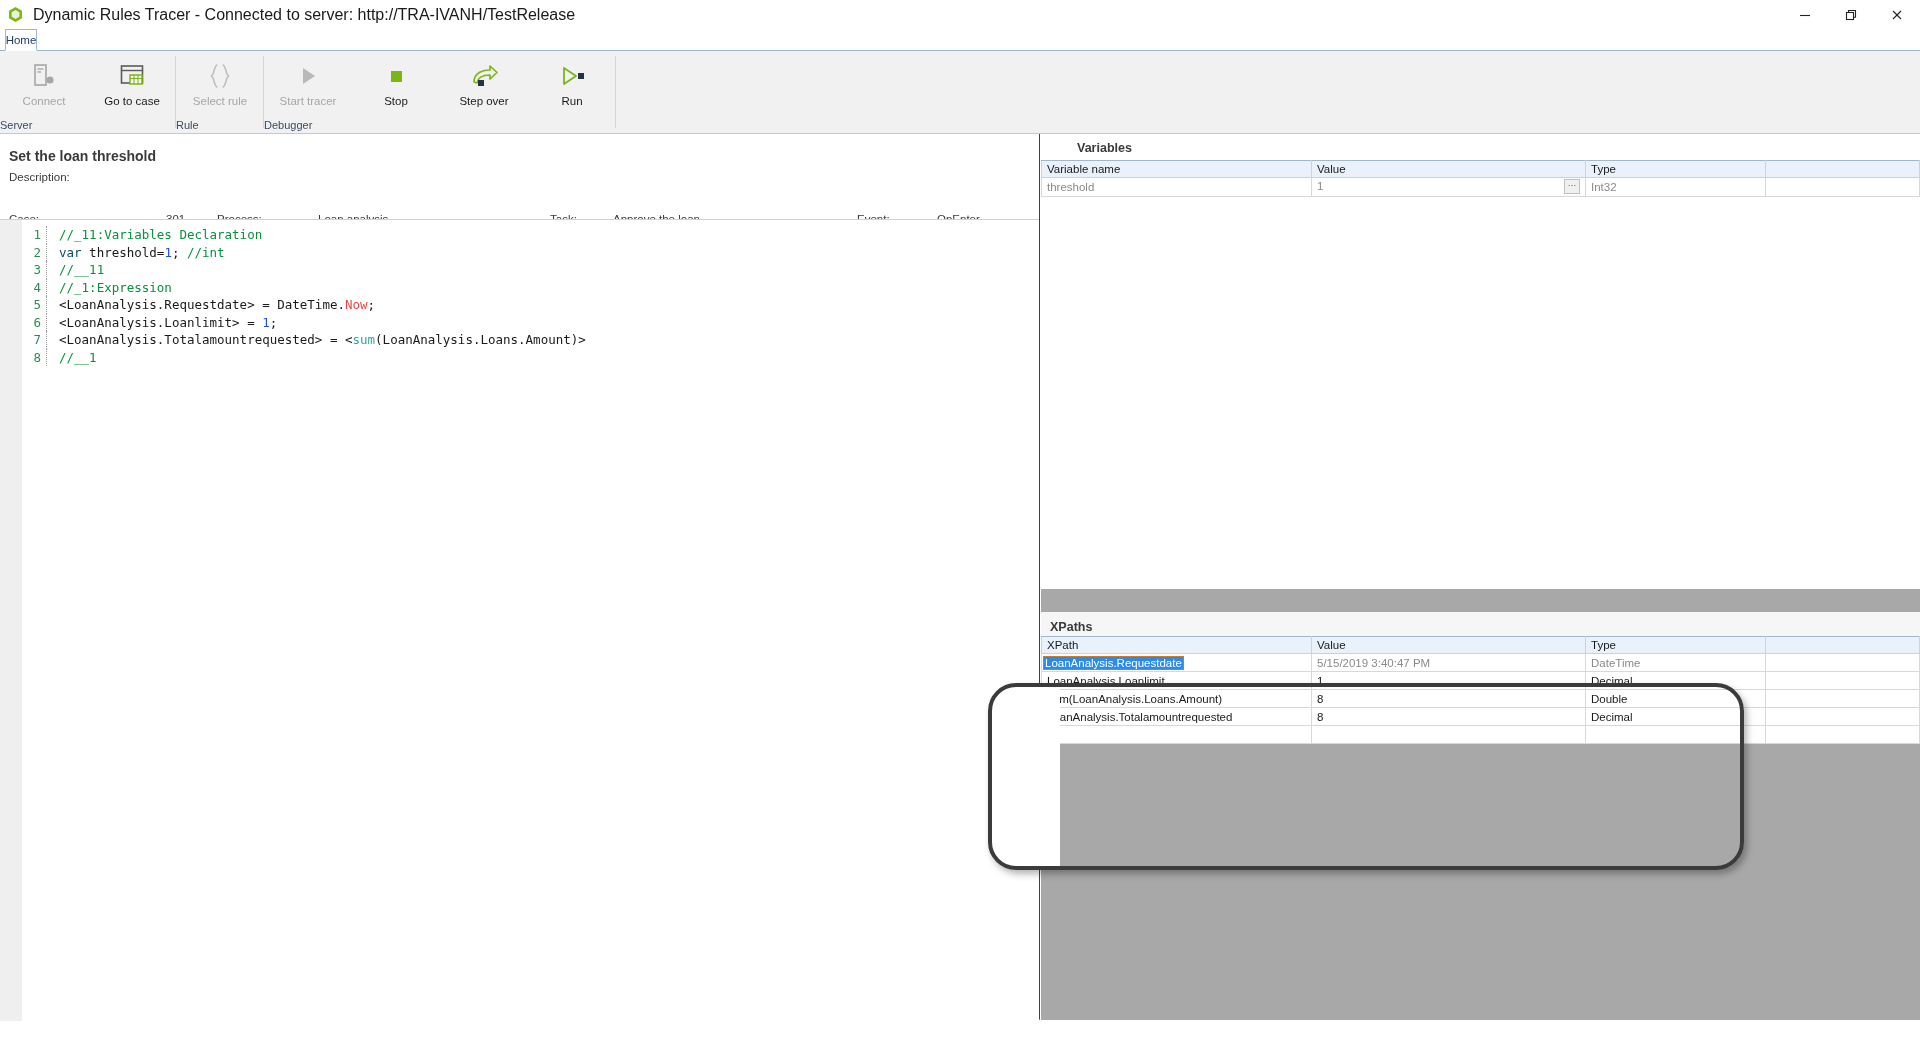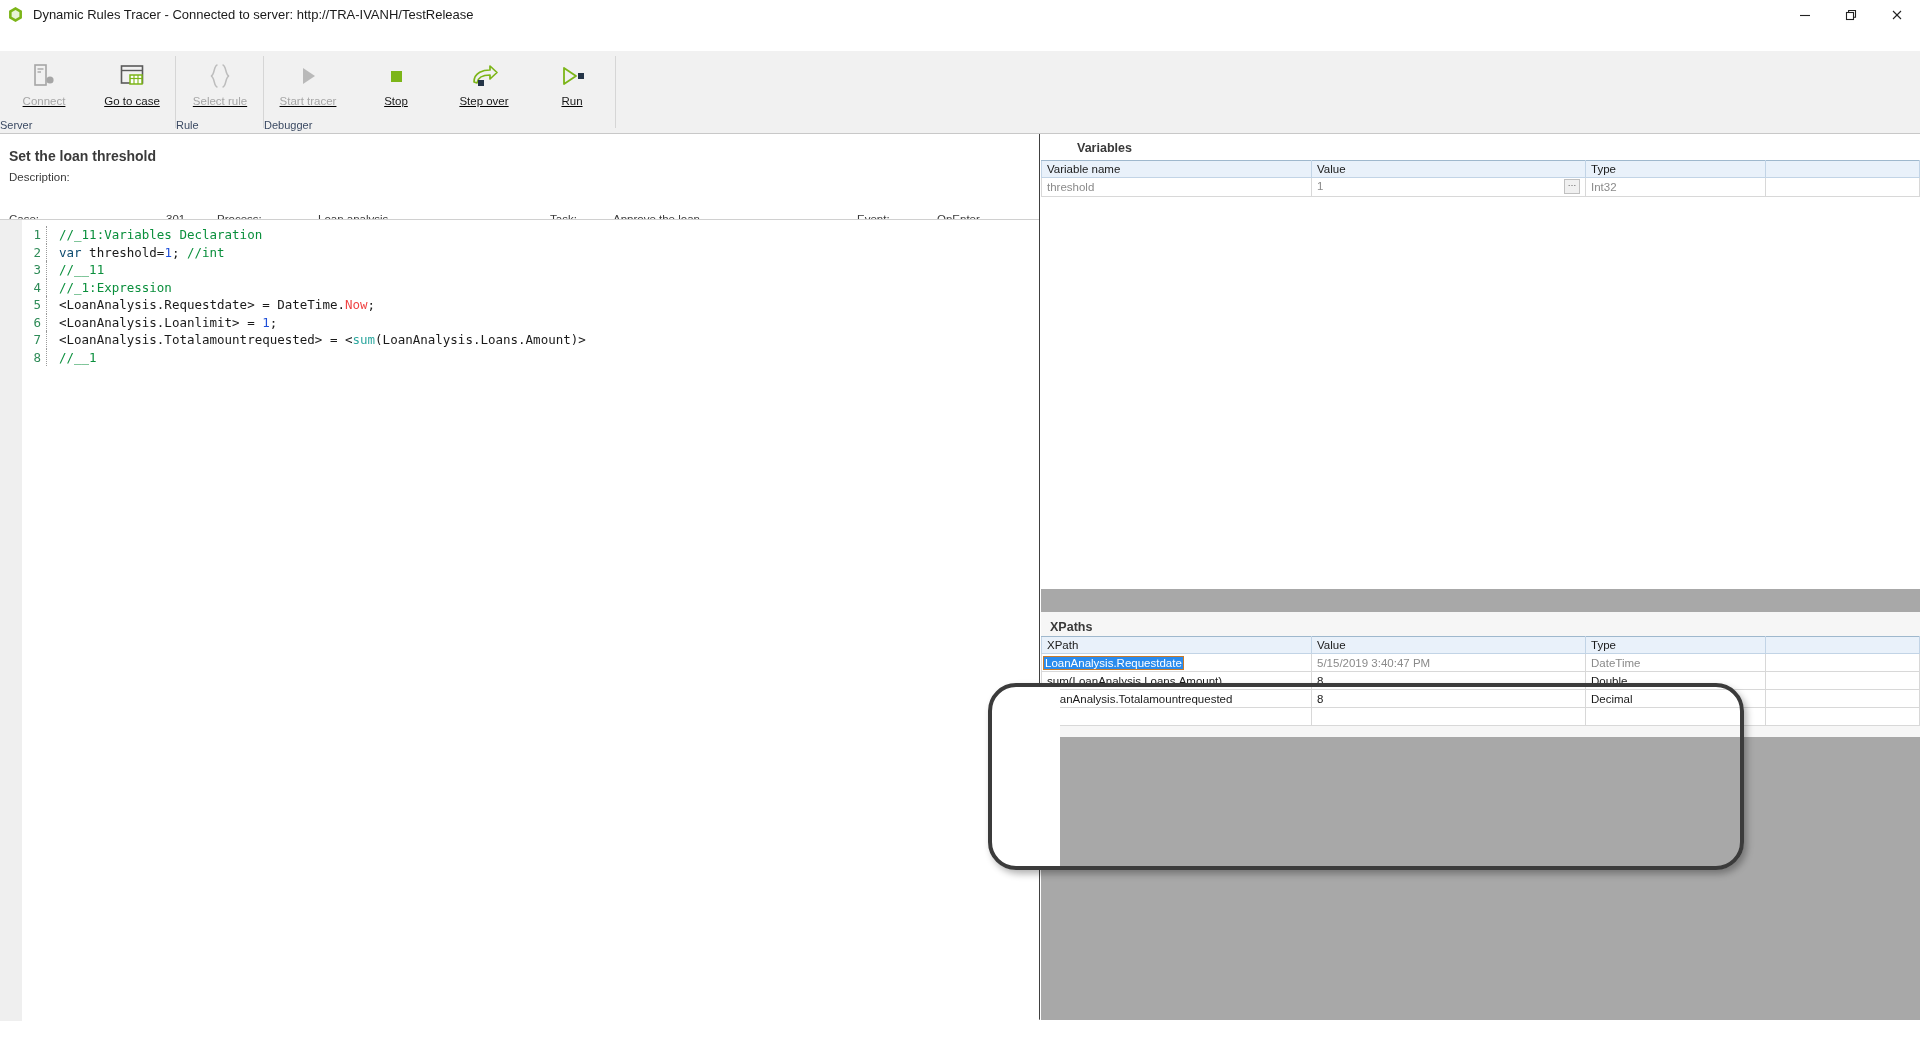--- a/index.html
+++ b/index.html
@@ -21,21 +21,21 @@
     position: absolute; left: 1px; top: 1px; width: 15px; height: 15px;
     background: #7cb518; border-radius: 3px;
     clip-path: polygon(50% 0%, 93% 25%, 93% 75%, 50% 100%, 7% 75%, 7% 25%);
   }
   .title-icon .hex2 {
     position: absolute; left: 4px; top: 4px; width: 9px; height: 9px;
     background: #e8f3d6; border-radius: 2px;
     clip-path: polygon(50% 0%, 93% 25%, 93% 75%, 50% 100%, 7% 75%, 7% 25%);
   }
   .title-text {
-    margin-left: 9px; font-size: 13px; color: #1a1a1a; white-space: nowrap;
+    margin-left: 9px; font-size: 16px; color: #1a1a1a; white-space: nowrap;
   }
   .wincontrols { position: absolute; right: 0; top: 0; height: 29px; display: flex; }
   .wc { width: 46px; height: 29px; display: flex; align-items: center; justify-content: center;
         color: #222; font-size: 13px; }
   .wc svg { display: block; }
 
   
   .tabstrip {
     position: absolute; left: 0; top: 29px; width: 1920px; height: 22px;
     background: #ffffff; border-bottom: 1px solid #9fb8cd;
@@ -44,21 +44,21 @@
     position: absolute; left: 5px; top: 0; width: 32px; height: 22px;
     background: #ffffff; border: 1px solid #9fb8cd; border-bottom: 1px solid #ffffff;
     font-size: 11.5px; color: #1c3d6b; display: flex; align-items: center; justify-content: center;
   }
   .ribbon {
     position: absolute; left: 0; top: 51px; width: 1920px; height: 83px;
     background: #f1f1f1; border-bottom: 1px solid #c8c8c8;
   }
   .ribbon-groups { position: relative; height: 83px; display: flex; align-items: stretch; }
   .rgroup { position: relative; display: flex; flex-direction: column; height: 83px; }
-  .rgroup-items { flex: 1; display: flex; align-items: flex-start; text-decoration: underline; }
+  .rgroup-items { flex: 1; display: flex; align-items: flex-start; }
   .rgroup-label {
     height: 17px; font-size: 11px; color: #3b4a63; line-height: 17px;
   }
   .rgroup.sep::after {
     content: ""; position: absolute; right: 0; top: 5px; bottom: 6px; width: 1px; background: #d6d6d6;
   }
   .rbtn {
     width: 88px; height: 66px; display: flex; flex-direction: column;
     align-items: center; justify-content: flex-start; padding-top: 8px;
     font-size: 11.5px; color: #1a1a1a; background: transparent;
@@ -188,20 +188,25 @@
       </div>
       <div class="wc">
         <svg width="14" height="14" viewBox="0 0 14 14">
           <line x1="3" y1="3" x2="11" y2="11" stroke="#222" stroke-width="1.1"></line>
           <line x1="11" y1="3" x2="3" y2="11" stroke="#222" stroke-width="1.1"></line>
         </svg>
       </div>
     </div>
   </div>
 
+  <div class="tabstrip">
+    <div class="tab">
+      <span>Home</span>
+    </div>
+  </div>
 
   <div class="ribbon">
     <div class="ribbon-groups">
 
       <div class="rgroup sep">
         <div class="rgroup-items">
           <div class="rbtn dim">
             <span class="ico">
               <svg width="26" height="28" viewBox="0 0 26 28">
                 <rect x="4" y="3" width="11" height="20" fill="none" stroke="#a6a6a6" stroke-width="1.6"></rect>
@@ -374,20 +379,26 @@
           </tr>
         </thead>
         <tbody id="xpaths-body">
             <tr>
               <td style="padding: 2px;"><span class="sel-cell">LoanAnalysis.Requestdate</span></td>
               <td class="muted">5/15/2019 3:40:47 PM</td>
               <td class="muted">DateTime</td>
               <td></td>
             </tr>
             <tr>
+              <td>LoanAnalysis.Loanlimit</td>
+              <td>1</td>
+              <td>Decimal</td>
+              <td></td>
+            </tr>
+            <tr>
               <td>sum(LoanAnalysis.Loans.Amount)</td>
               <td>8</td>
               <td>Double</td>
               <td></td>
             </tr>
             <tr>
               <td>LoanAnalysis.Totalamountrequested</td>
               <td>8</td>
               <td>Decimal</td>
               <td></td>

